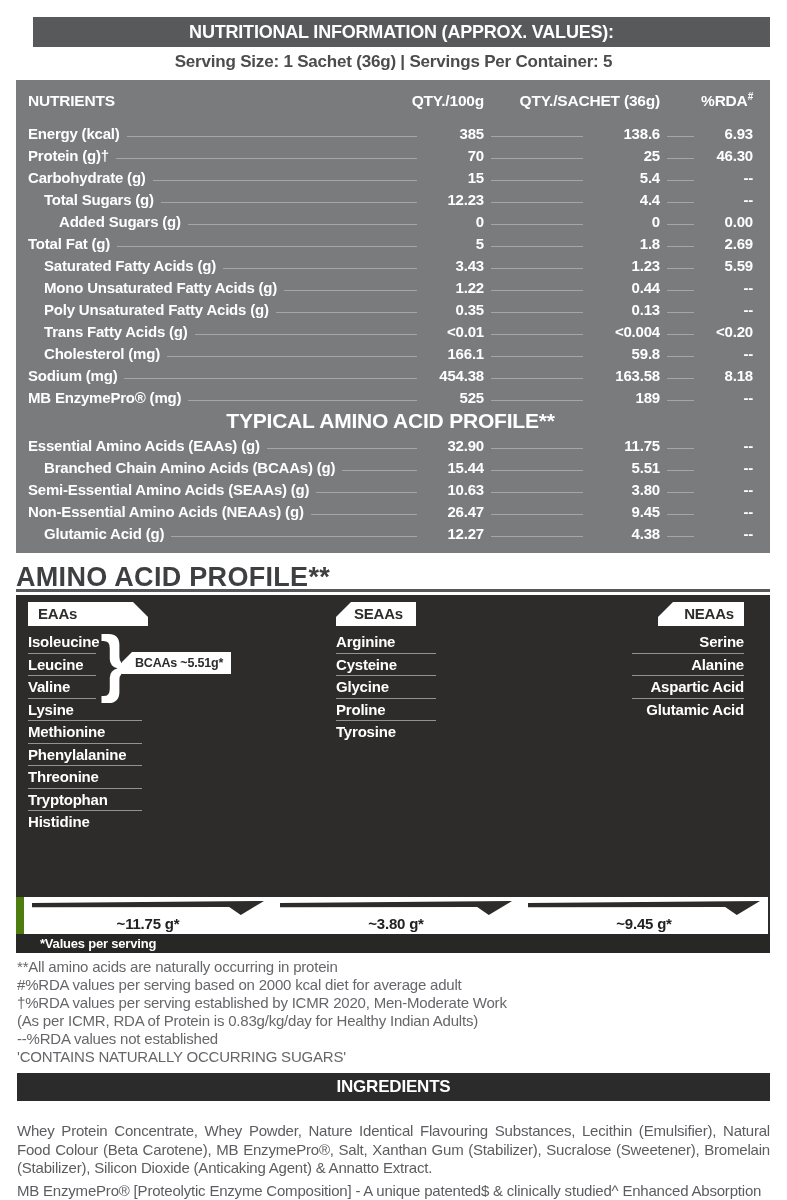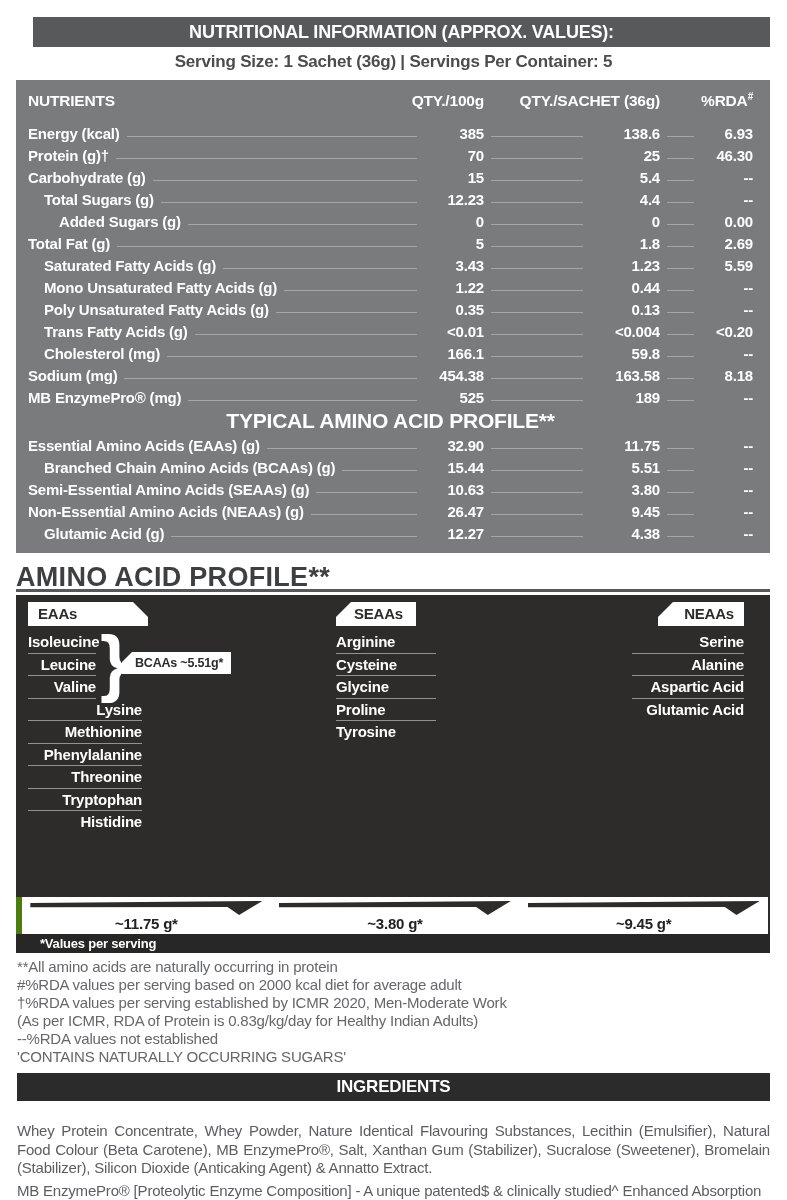--- a/index.html
+++ b/index.html
@@ -61,39 +61,39 @@
   .acol-3 { right: 26px; text-align: right; }
   .tab {
     background: #fff; color: #2d2c2a; height: 24px; line-height: 24px;
     font-size: 15px; font-weight: bold; margin-bottom: 5px; white-space: nowrap;
   }
   .tab-r { width: 120px; padding-left: 10px; clip-path: polygon(0 0, calc(100% - 15px) 0, 100% 15px, 100% 100%, 0 100%); }
   .tab-l { padding-left: 18px; padding-right: 10px; clip-path: polygon(15px 0, 100% 0, 100% 100%, 0 100%, 0 15px); }
   .acol-2 .tab-l { width: 80px; }
   .acol-3 .tab-l { width: 86px; margin-left: auto; text-align: right; }
   .aitem { height: 22.5px; line-height: 22px; border-bottom: 1px solid #919295; white-space: nowrap; }
-  .acol-1 .aitem { width: 114px; text-align: right; }
+  .acol-1 .aitem { width: 114px; }
   .acol-1 .aitem.short { width: 68px; }
   .acol-2 .aitem { width: 100px; }
   .acol-3 .aitem { width: 112px; margin-left: auto; }
   .aitem.last { border-bottom: none; }
   .brace {
     position: absolute; left: 84px; top: 30px; color: #fff;
     font-size: 74px; line-height: 76px; font-weight: bold;
   }
   .bcaa-tag {
     position: absolute; left: 106px; top: 57px; background: #fff; color: #2d2c2a;
     font-size: 12.5px; font-weight: bold; padding: 4px 8px 4px 13px;
     clip-path: polygon(10px 0, 100% 0, 100% 100%, 0 100%, 0 10px);
     white-space: nowrap;
   }
   
   .totals {
     margin: 0 17px 0 16px; background: #fff; display: flex;
-    border-left: 6px solid #4d7c0f; border-right: 2px solid #2d2c2a;
+    border-left: 8px solid #4d7c0f; border-right: 2px solid #2d2c2a;
     padding: 4px 0 2px;
   }
   .tcell { flex: 1; display: flex; flex-direction: column; align-items: center; }
   .arrow {
     width: 232px; height: 14px; background: #2d2c2a;
     clip-path: polygon(0 14%, 100% 0, 90% 100%, 85% 42%, 0 44%);
   }
   .tval { margin-top: 0px; font-size: 15px; font-weight: bold; color: #222; }
   .values-bar {
     margin: 0 17px 0 16px; background: #272726; color: #fff;

